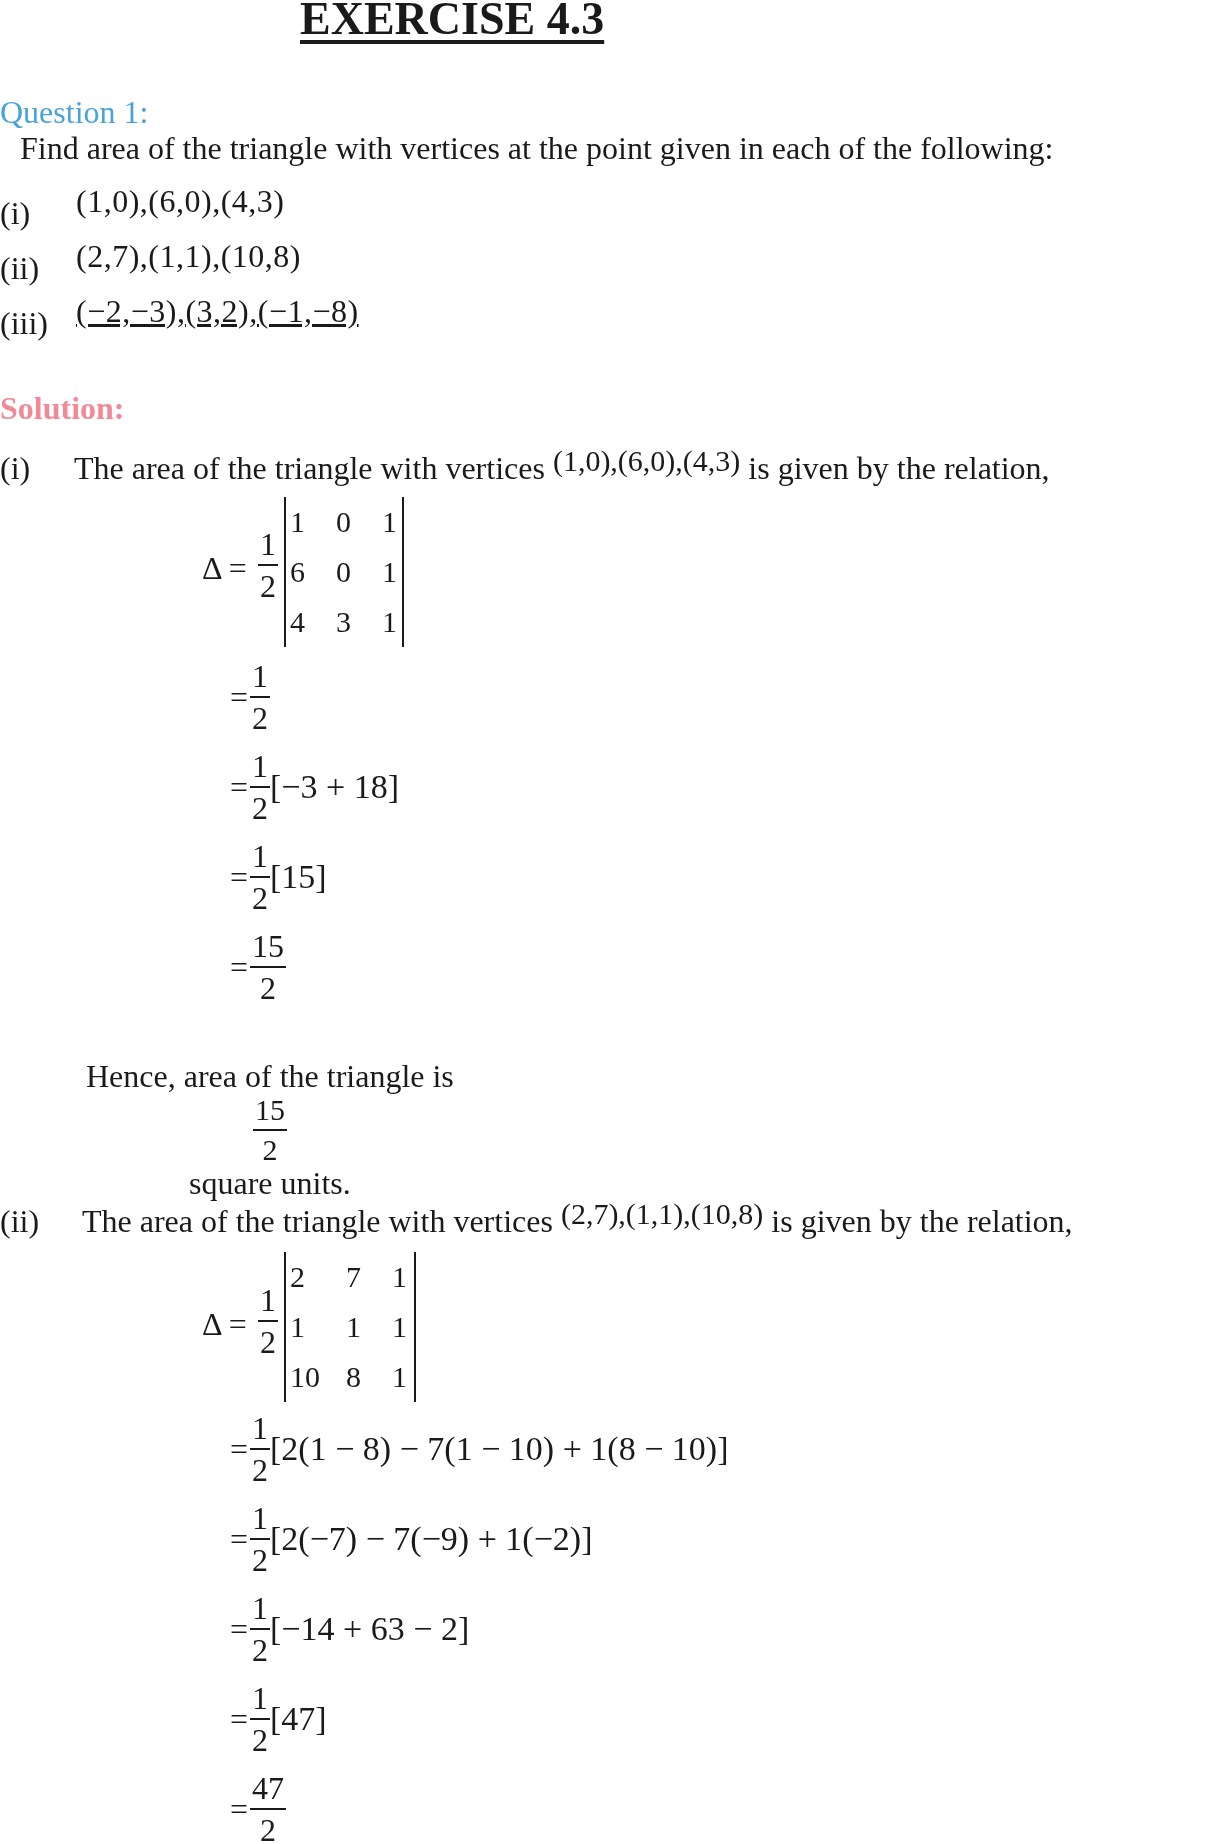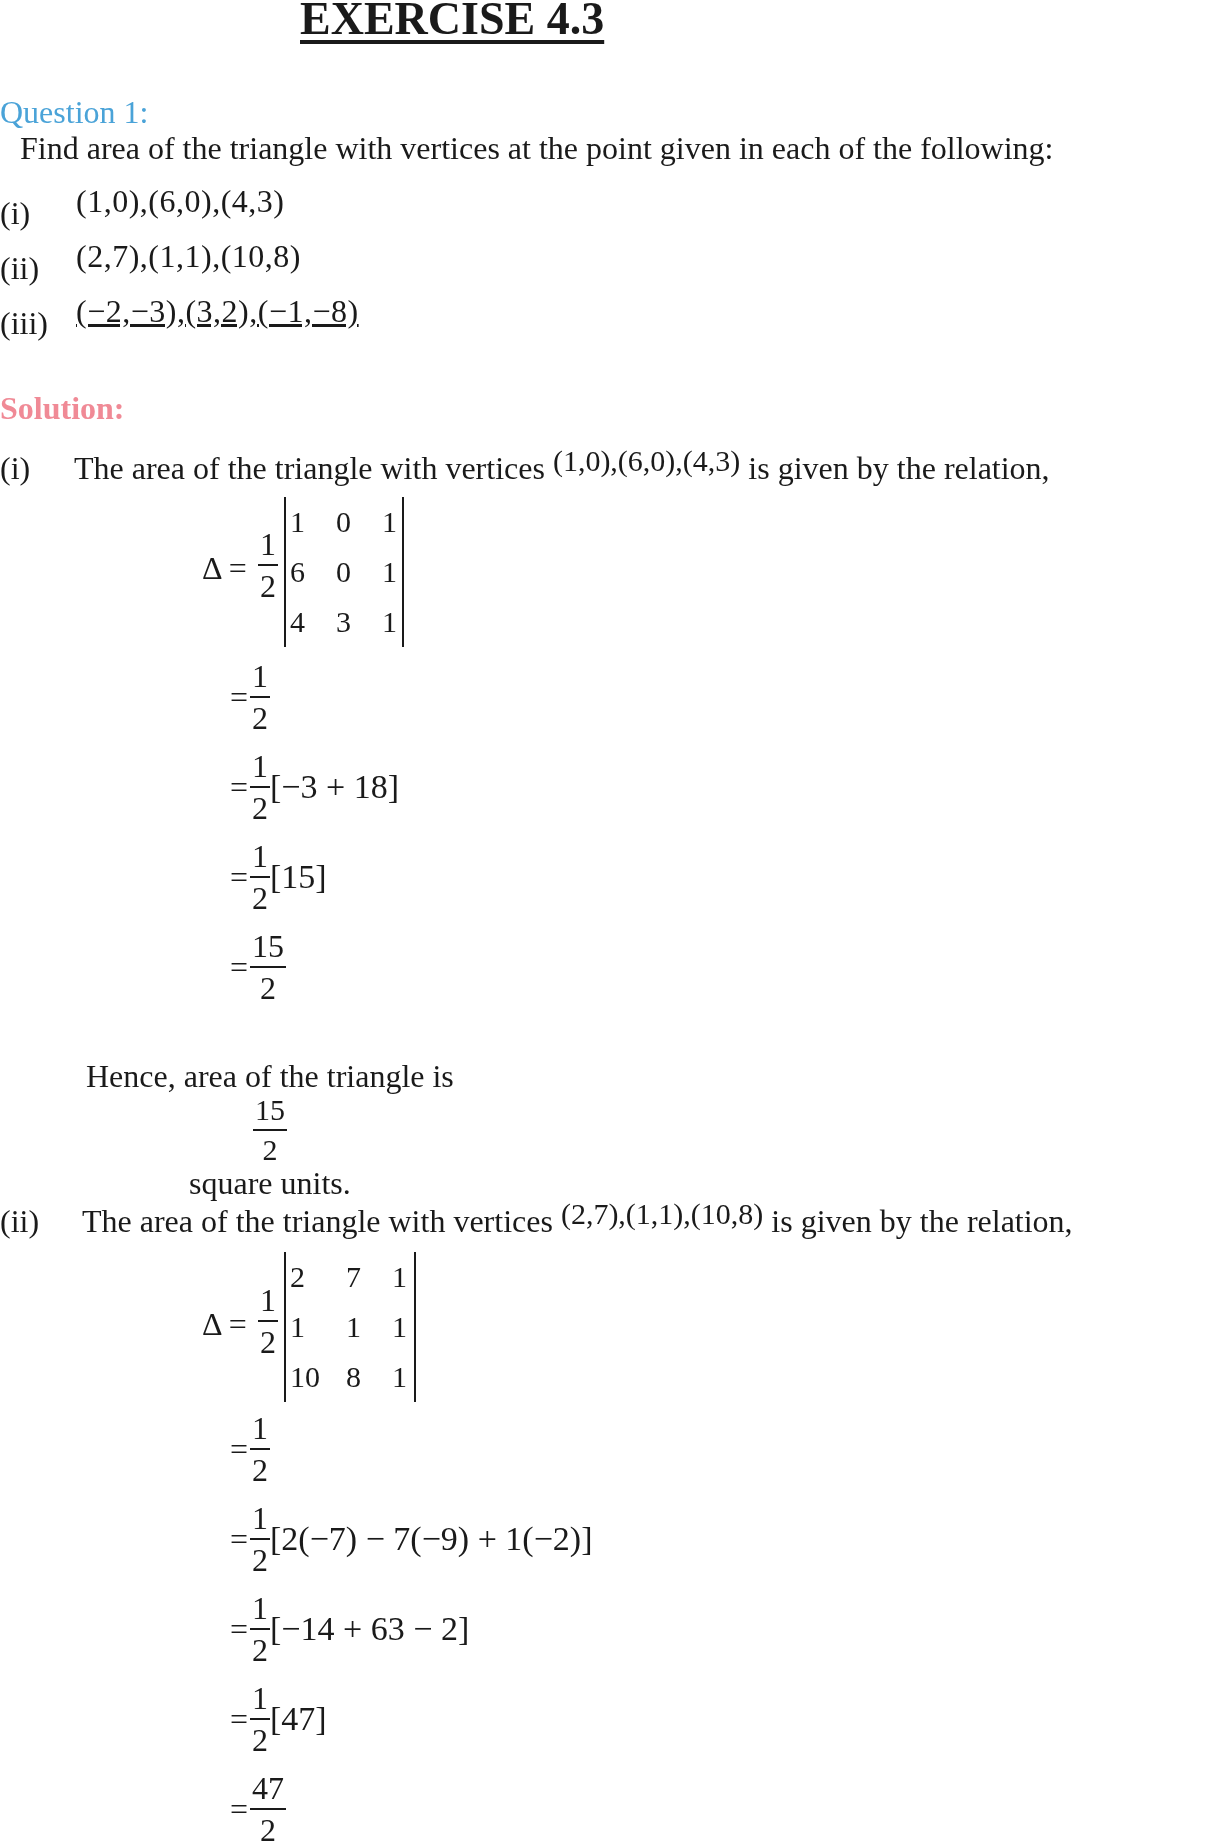--- a/index.html
+++ b/index.html
@@ -143,20 +143,21 @@
     <span>8</span>
     <span>1</span>
 </div>
 
 <div class="abs step" style="left:230px;top:1412px;">
   <span class="eq">=</span>
   <span class="frac">
       <span class="num">1</span>
       <span class="den">2</span>
     </span>
+  <span class="bracket">[2(1 − 8) − 7(1 − 10) + 1(8 − 10)]</span>
 </div>
 <div class="abs step" style="left:230px;top:1502px;">
   <span class="eq">=</span>
   <span class="frac">
       <span class="num">1</span>
       <span class="den">2</span>
     </span>
   <span class="bracket">[2(−7) − 7(−9) + 1(−2)]</span>
 </div>
 <div class="abs step" style="left:230px;top:1592px;">

